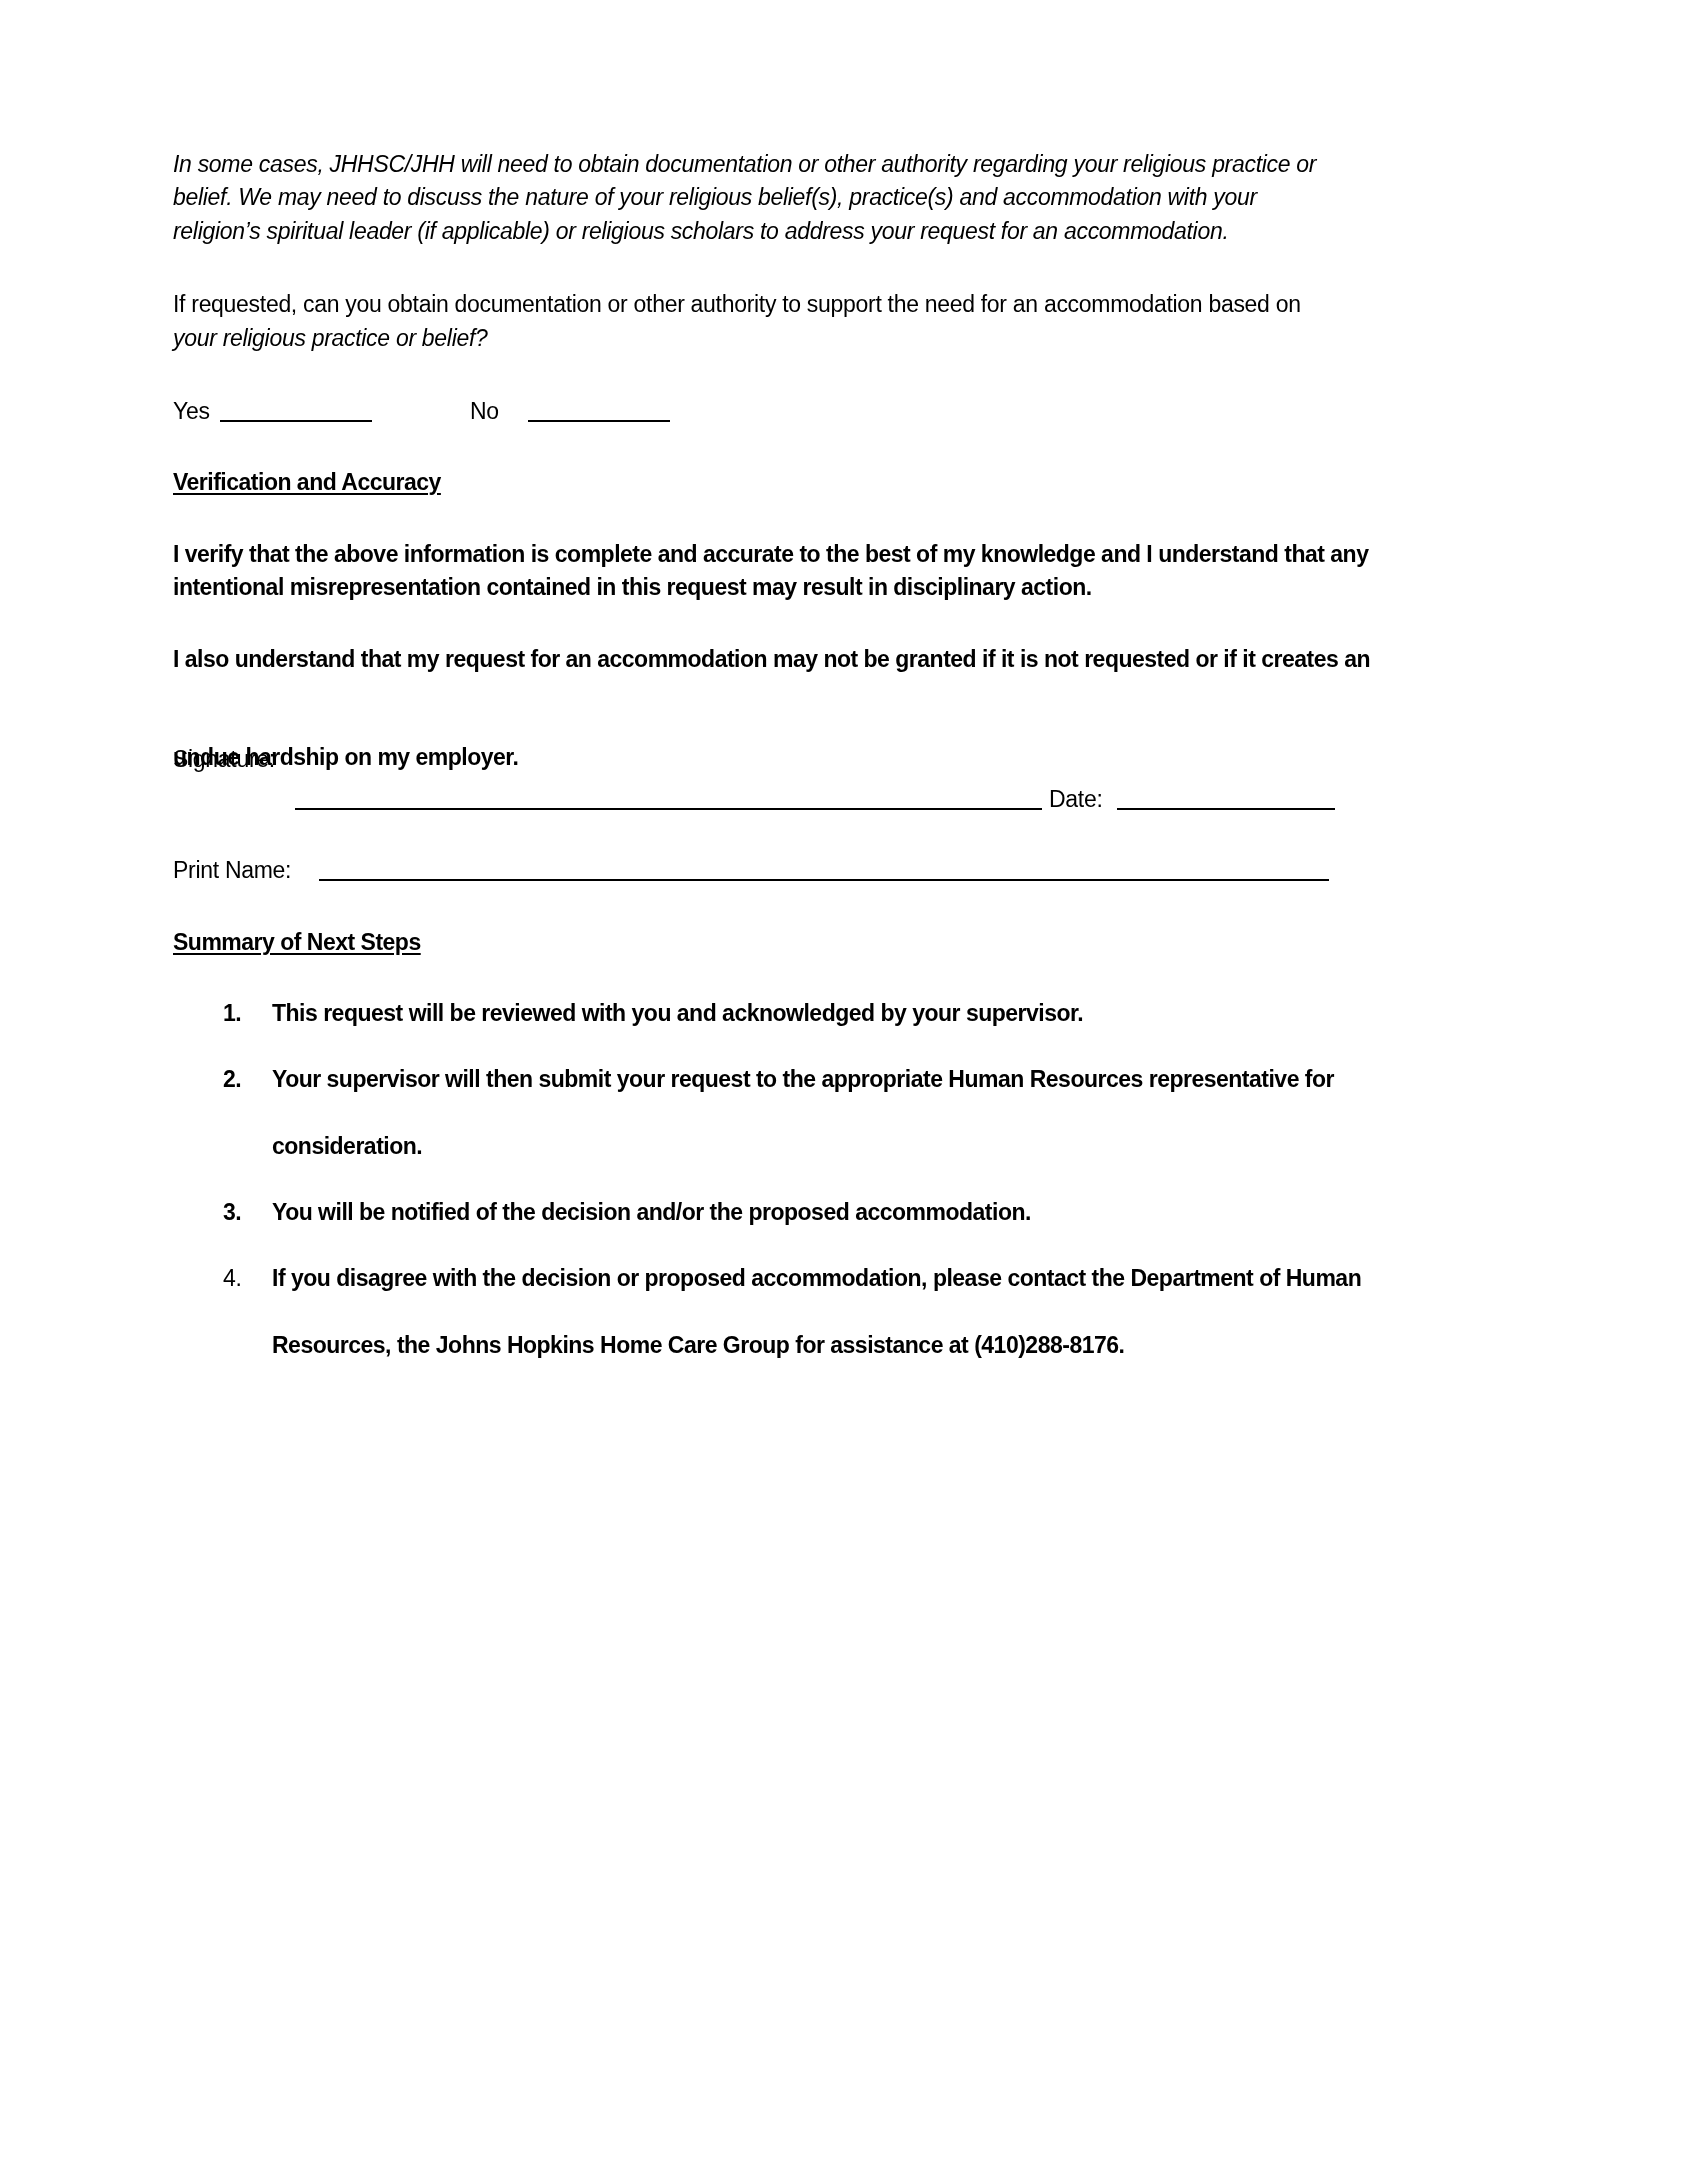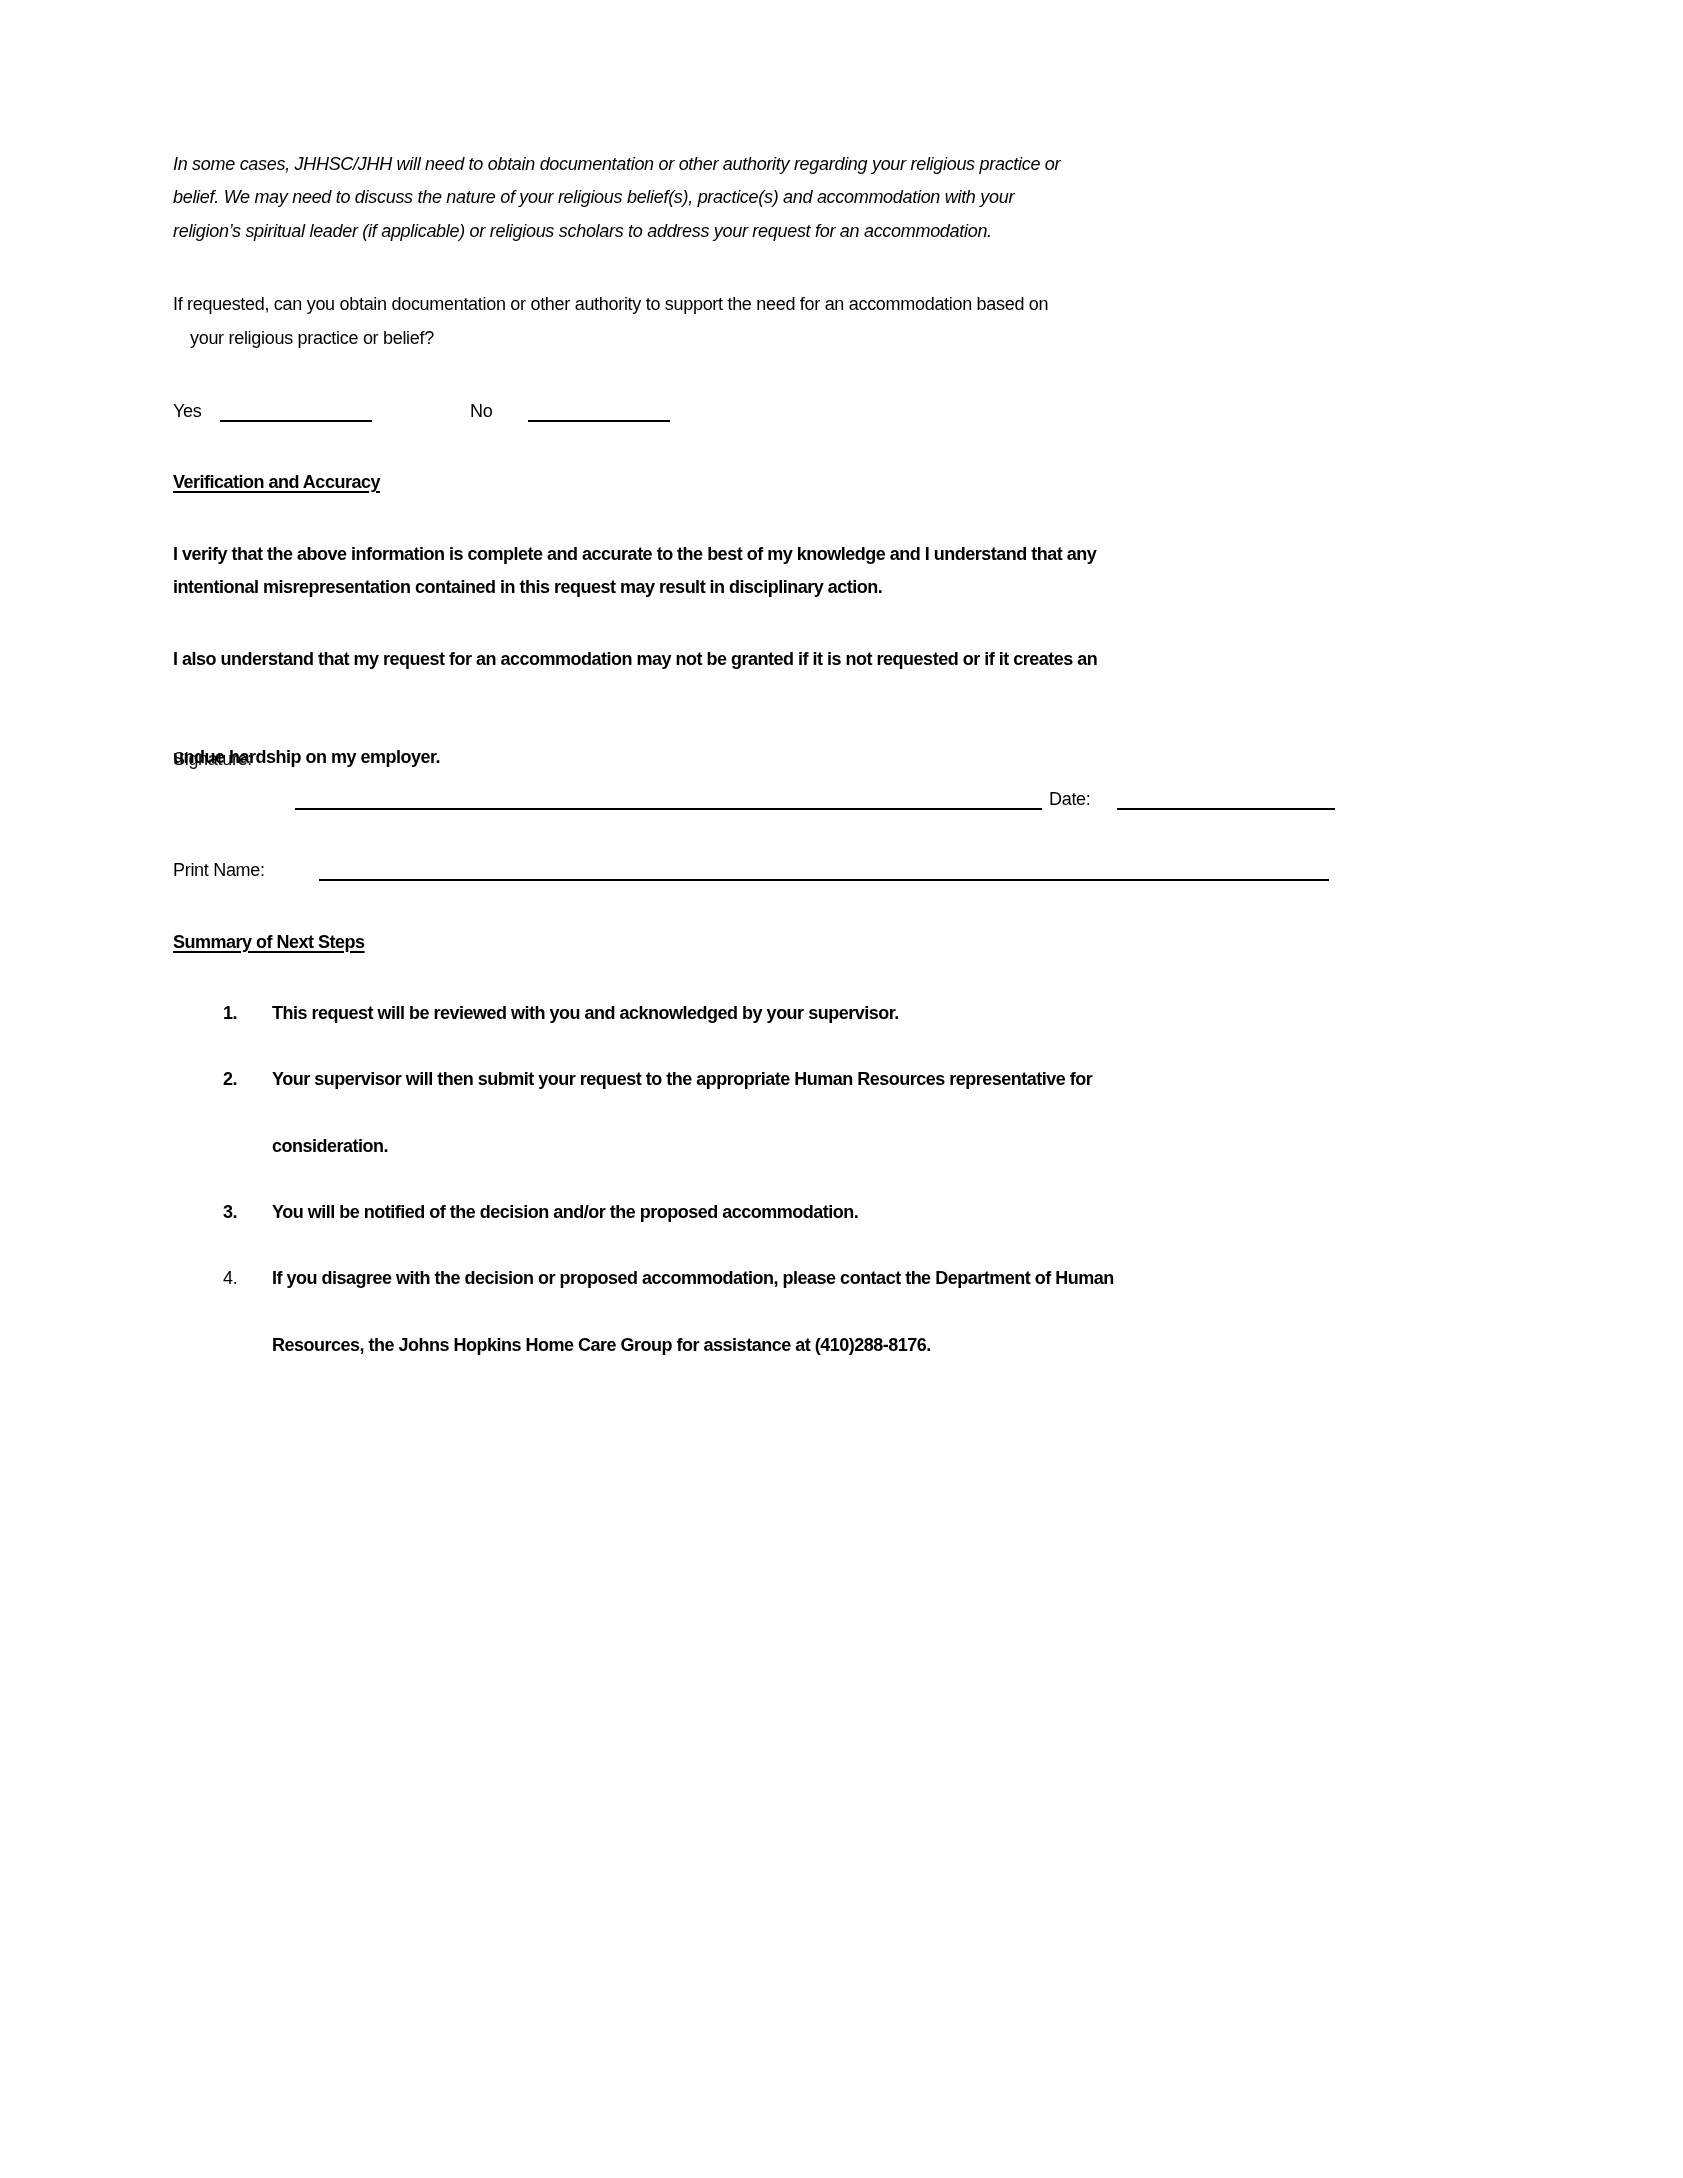--- a/index.html
+++ b/index.html
@@ -15,21 +15,21 @@
       color: #000;
       font-family: "Liberation Sans", sans-serif;
     }
     .page {
       position: absolute;
       left: 0; top: 0;
       width: 1683px; height: 2178px;
     }
     .abs { position: absolute; white-space: nowrap; }
     .txt {
-      font-size: 18px;
+      font-size: 23px;
       line-height: 34px;
       letter-spacing: -0.3px;
     }
     .italic { font-style: italic; }
     .bold { font-weight: bold; letter-spacing: -0.5px; }
     .heading {
       font-weight: bold;
       text-decoration: underline;
       text-underline-offset: 3px;
       text-decoration-thickness: 2px;
@@ -47,21 +47,21 @@
 <div class="page">
 
   <div>
     <div class="abs txt italic" style="left:173px; top:147px;">In some cases, JHHSC/JHH will need to obtain documentation or other authority regarding your religious practice or</div>
     <div class="abs txt italic" style="left:173px; top:180px;font-style:italic;">belief.  We may need to discuss the nature of your religious belief(s), practice(s) and accommodation with your</div>
     <div class="abs txt italic" style="left:173px; top:214px;">religion’s spiritual leader (if applicable) or religious scholars to address your request for an accommodation.</div>
   </div>
 
   <div>
     <div class="abs txt" style="left:173px; top:287px;">If requested, can you obtain documentation or other authority to support the need for an accommodation based on</div>
-    <div class="abs txt" style="left:190px; top:321px;">your religious practice or belief?</div>
+    <div class="abs txt" style="left:173px; top:321px;font-style:italic;">your religious practice or belief?</div>
   </div>
 
   <div class="abs txt" style="left:173px; top:394px;">Yes</div>
   <div class="blank" style="left:220px; top:420px; width:152px;"></div>
   <div class="abs txt" style="left:470px; top:394px;">No</div>
   <div class="blank" style="left:528px; top:420px; width:142px;"></div>
 
   <div class="abs txt heading" style="left:173px; top:465px;">Verification and Accuracy</div>
 
   <div>

